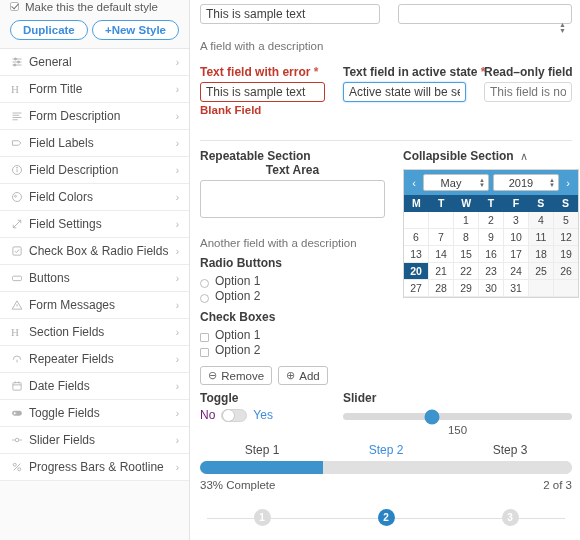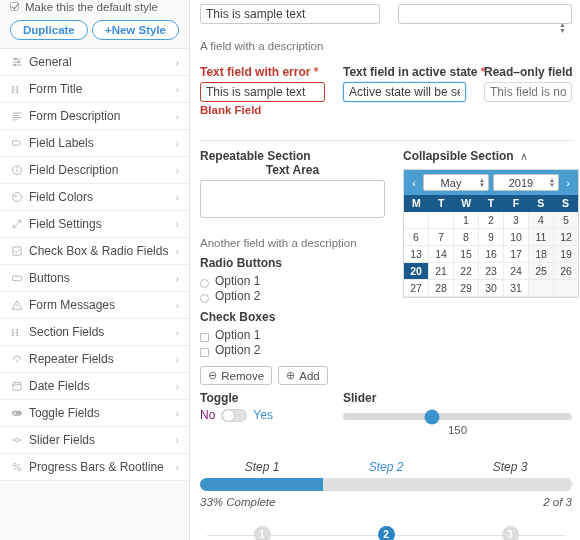--- a/index.html
+++ b/index.html
@@ -589,21 +589,21 @@
       </div>
       <div class="col" style="flex:1;">
         <div class="flabel">Slider</div>
         <div class="slider-track">
           <span class="slider-knob" id="slider-knob" style="left: 39%;"></span>
         </div>
         <div class="slider-val">150</div>
       </div>
     </div>
 
-    <div style="margin-top:24px;font-style:italic;">
+    <div style="margin-top:7px;">
       <div class="steps-labels" id="steps-labels">
           <div class="">Step 1</div>
           <div class="cur">Step 2</div>
           <div class="">Step 3</div>
         </div>
       <div class="pbar" id="pbar">
           <div class="pseg fill"></div>
           <div class="pseg"></div>
           <div class="pseg"></div>
         </div>

